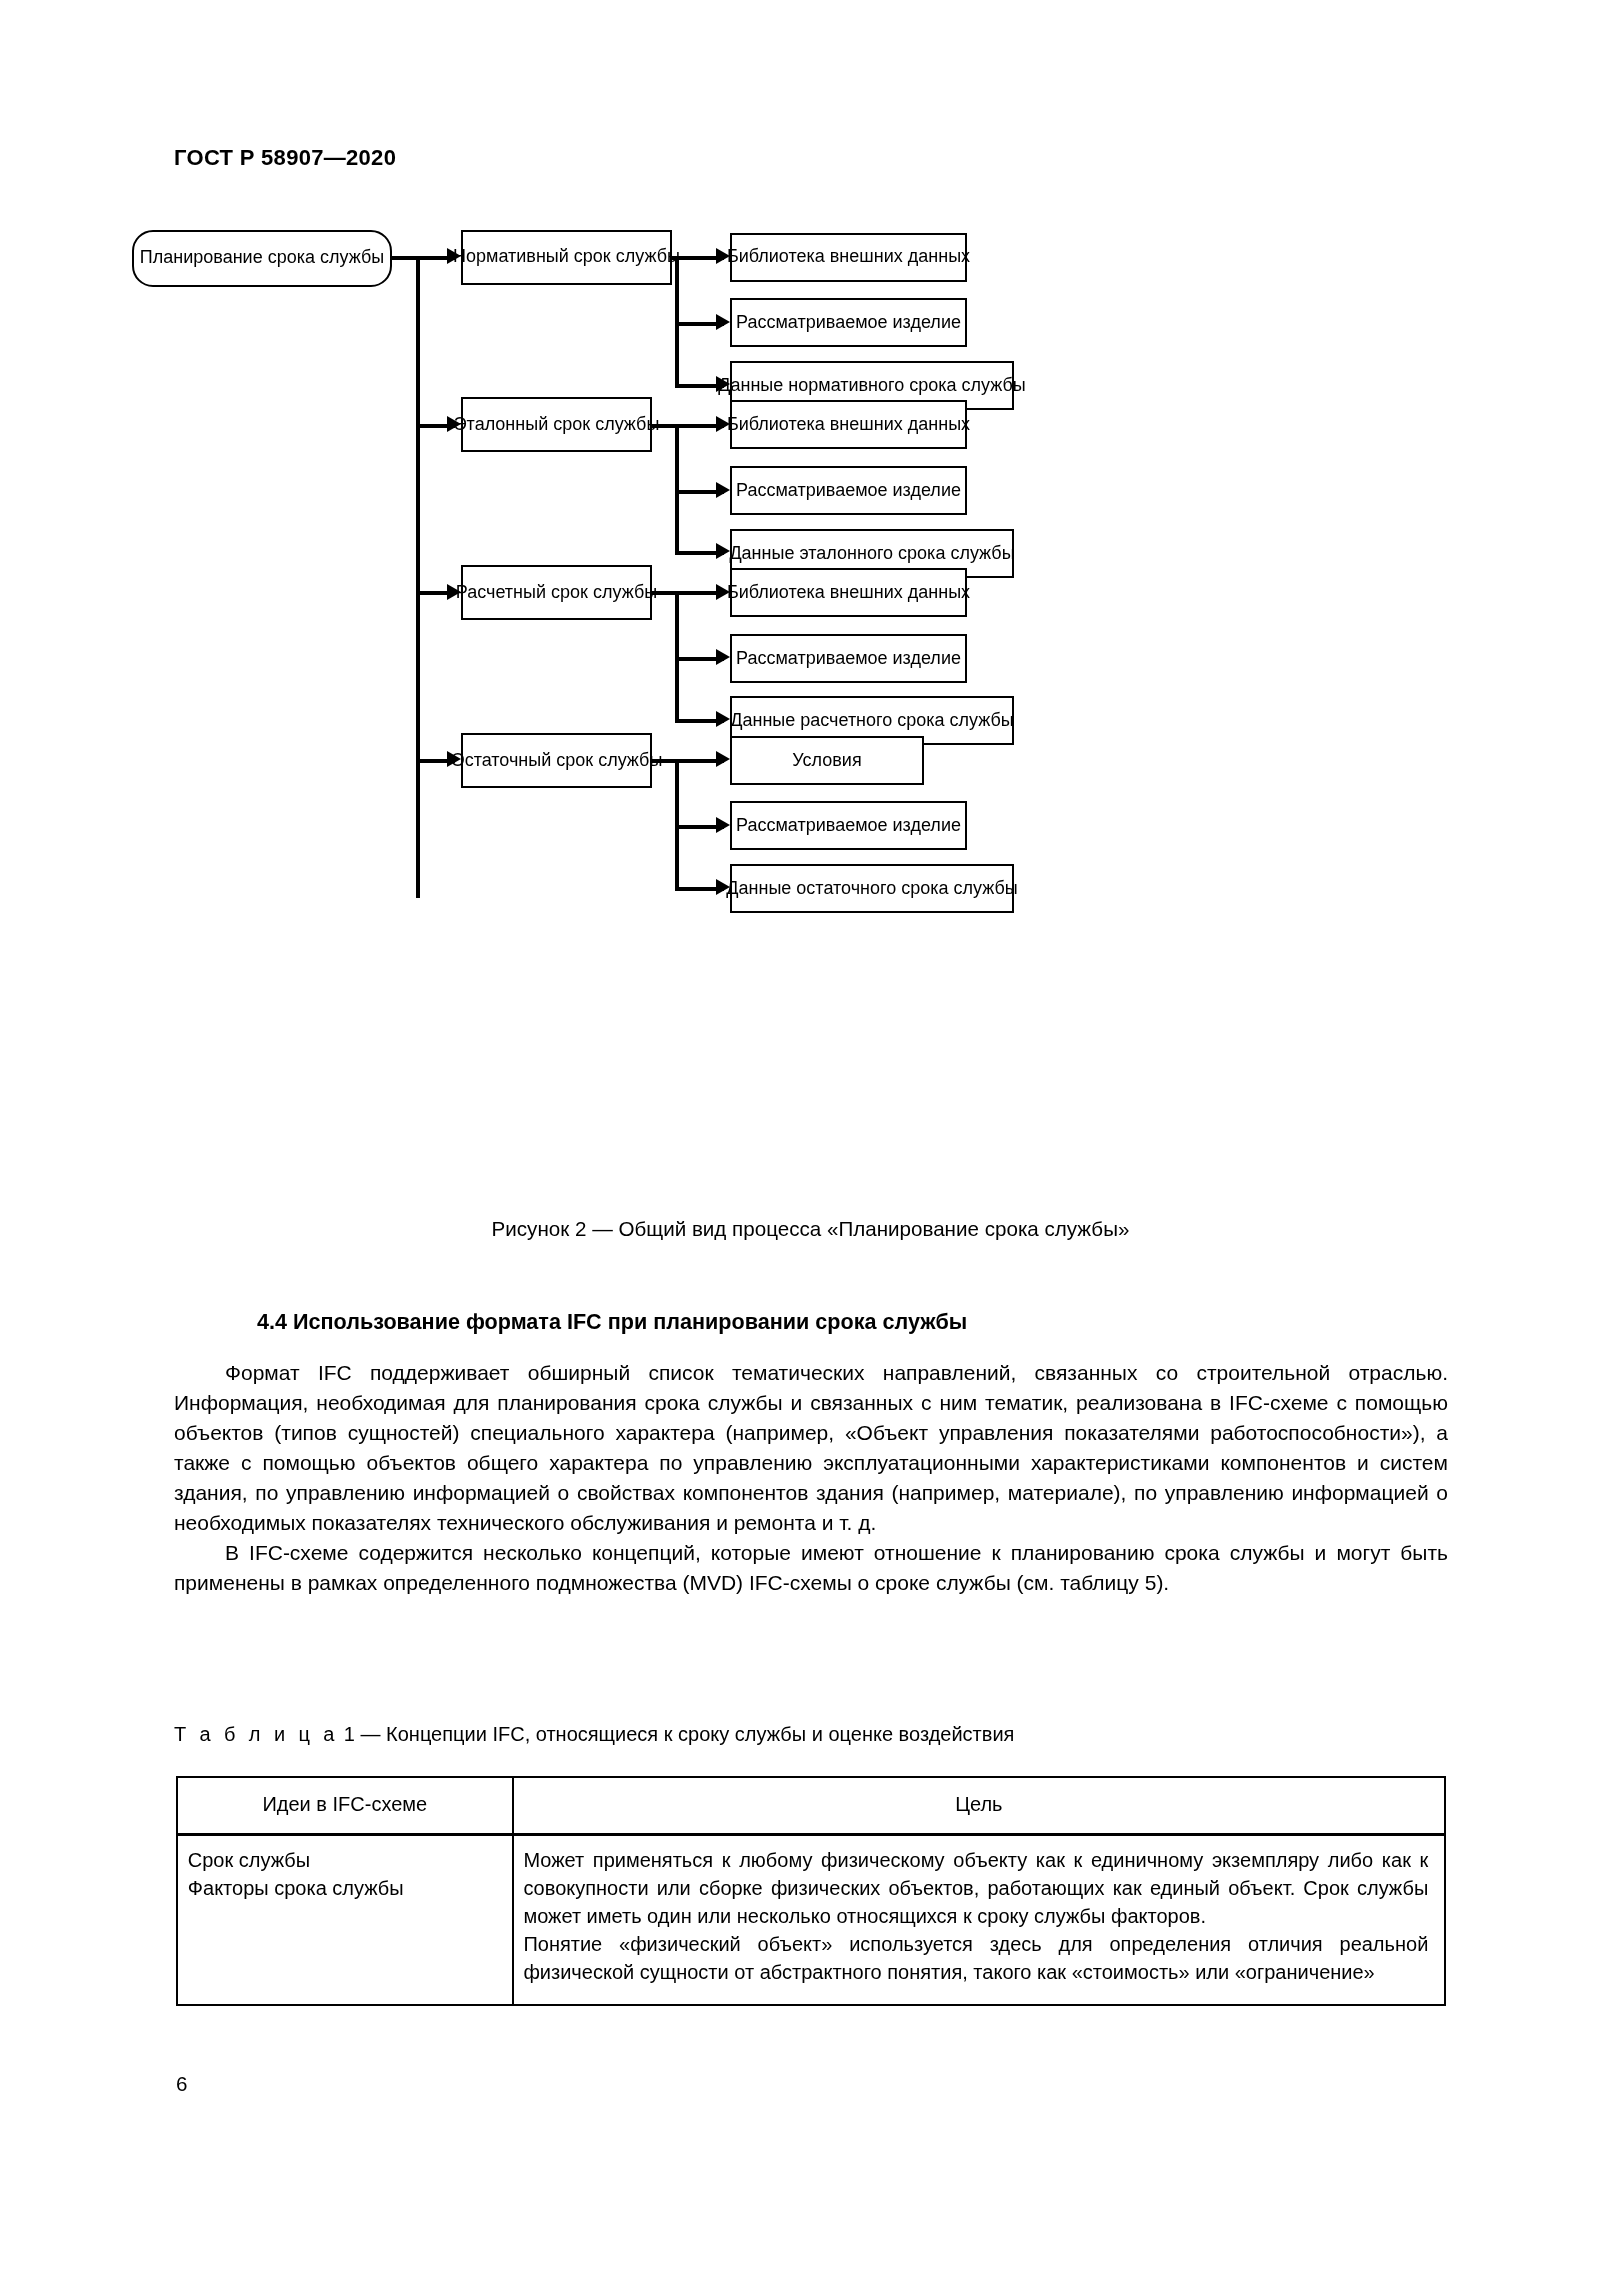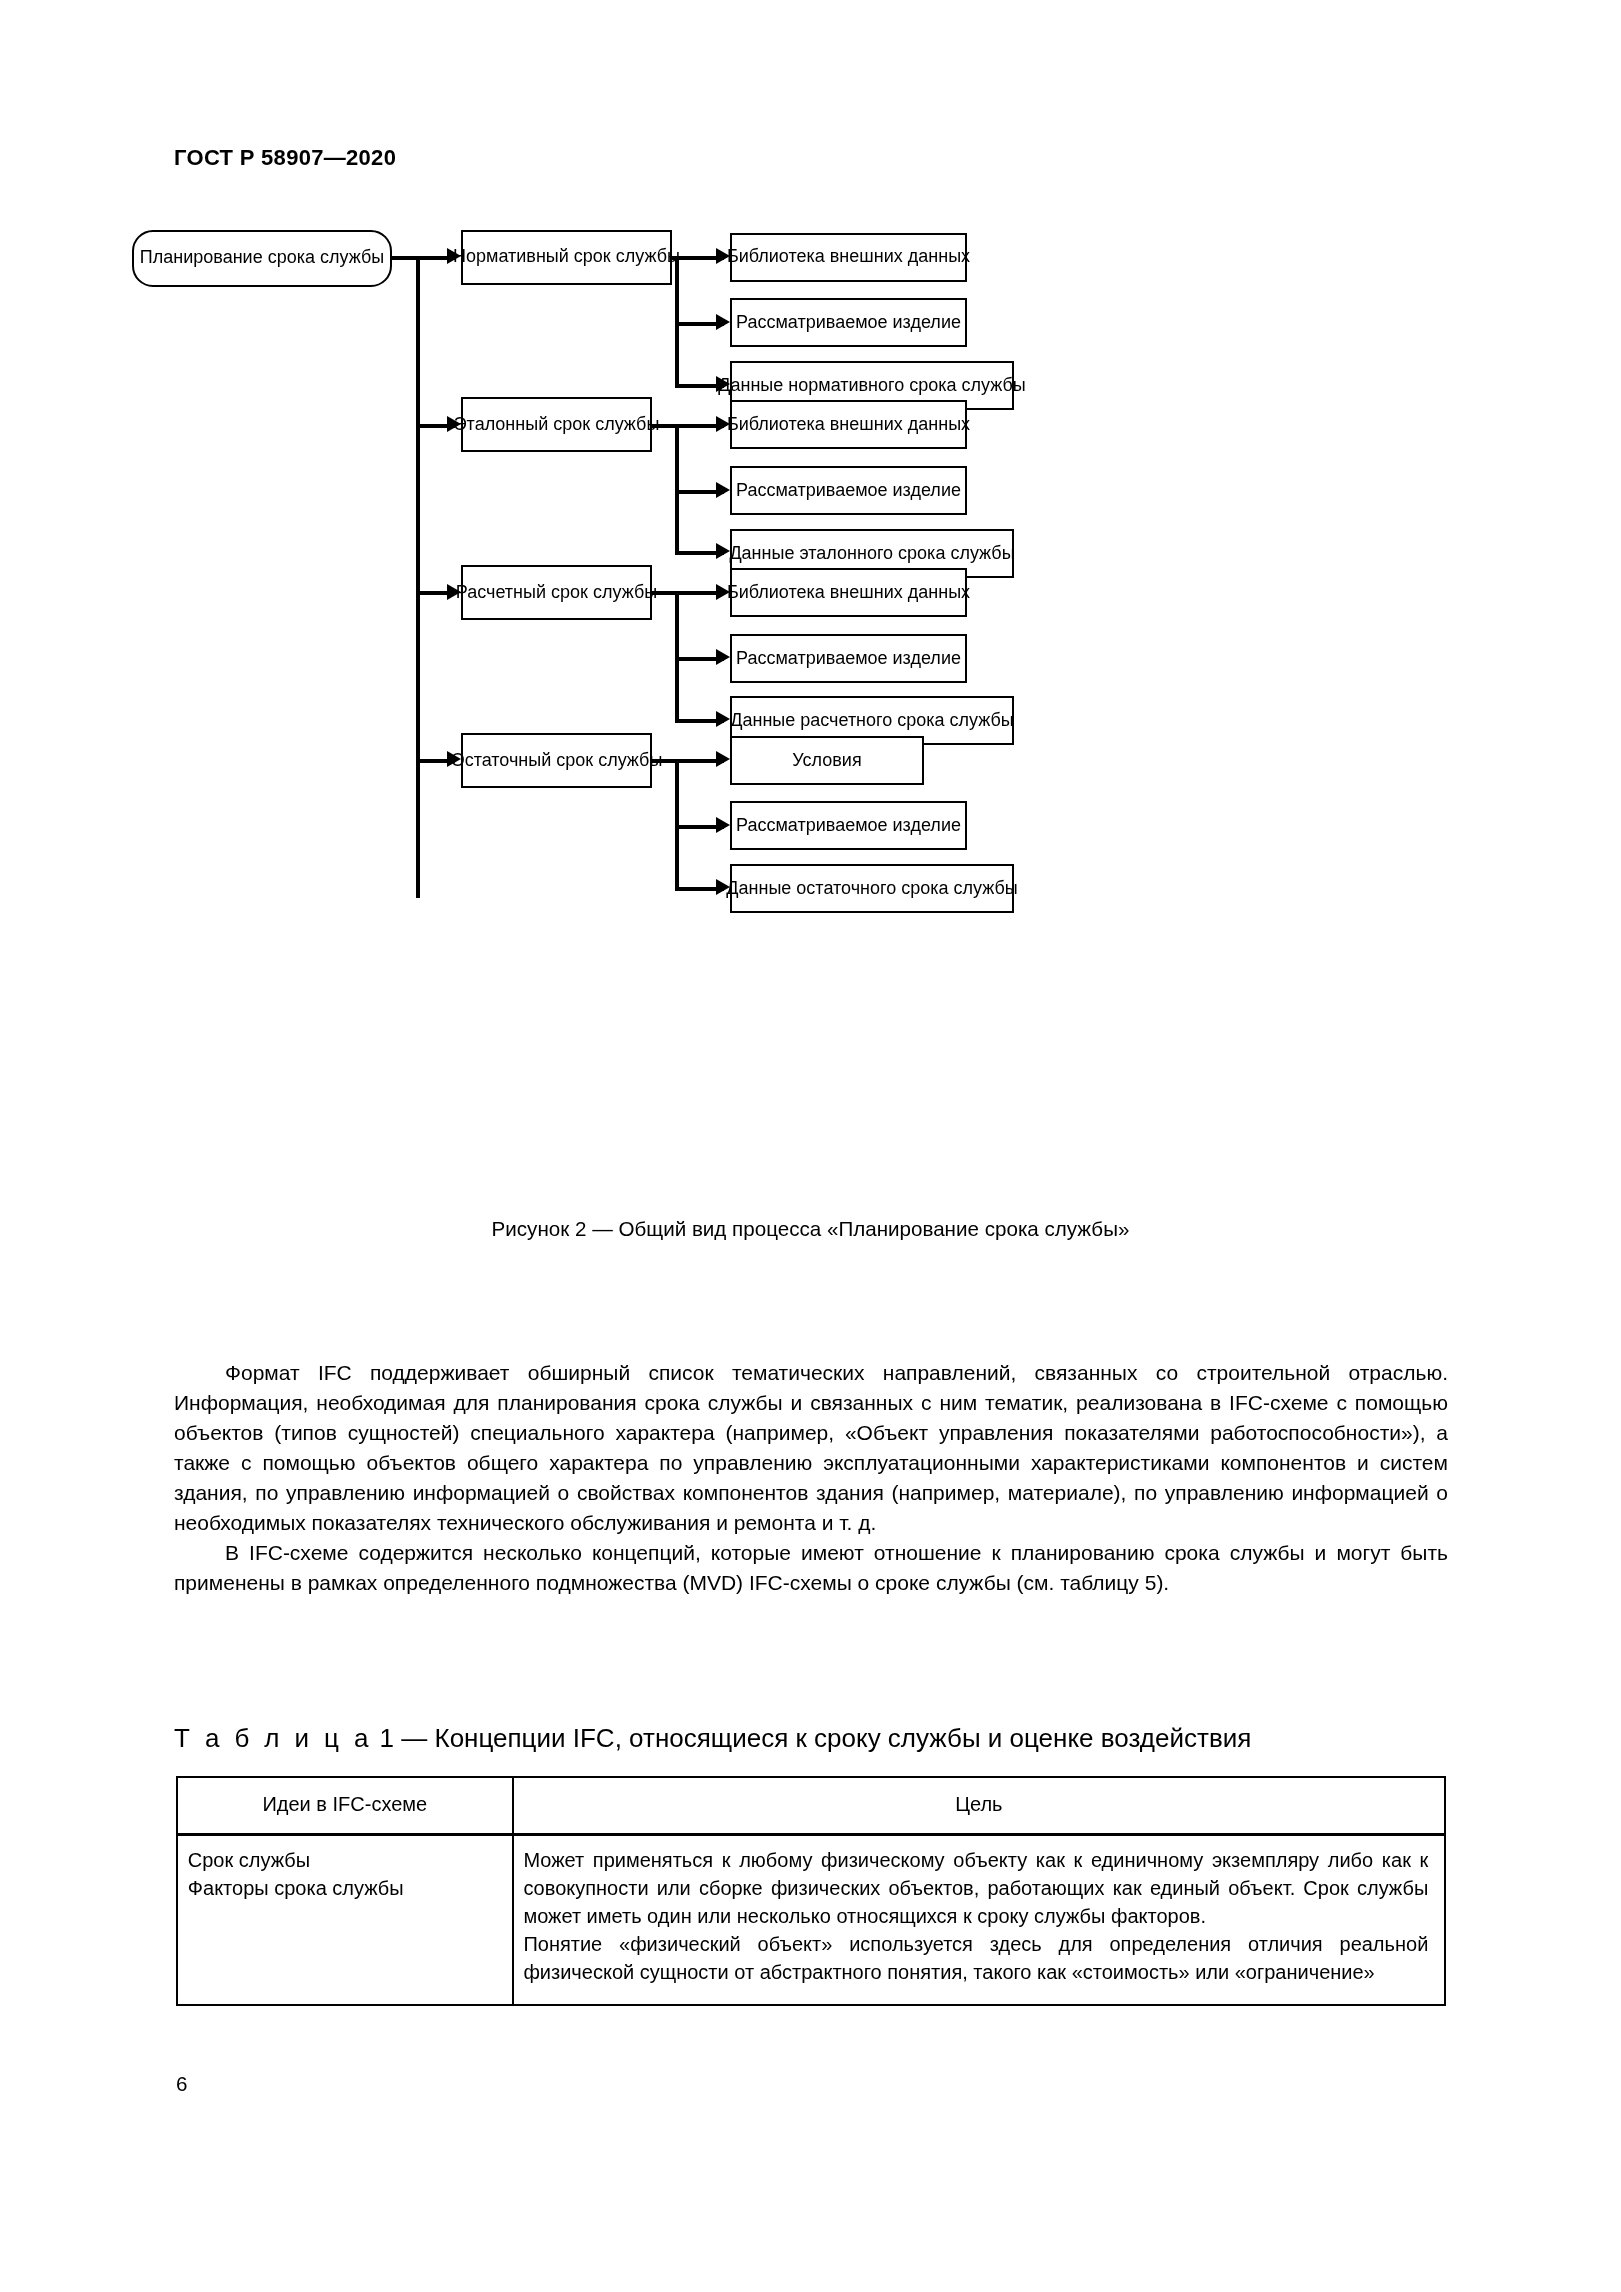--- a/index.html
+++ b/index.html
@@ -109,21 +109,21 @@
     margin: 0;
     text-indent: 51px;
     text-align: justify;
     text-justify: inter-word;
   }
 
   .table-title {
     position: absolute;
     left: 174px;
     top: 1723px;
-    font-size: 26px;
+    font-size: 20px;
   }
   .table-title .spaced {
     letter-spacing: 3.9px;
   }
 
   
   .ifc-table {
     position: absolute;
     left: 176px;
     top: 1776px;
@@ -250,20 +250,21 @@
     <div class="node lvl3" style="left:730px; top:580px; width:237px;">Рассматриваемое изделие</div>
 
     <div class="hline" style="left:675px; top:666px; width:49px;"></div>
     <div class="arrow" style="left:716px; top:658px;"></div>
     <div class="node lvl3" style="left:730px; top:643px; width:284px;">Данные остаточного срока службы</div>
 
   </div>
 
   <div class="fig-caption">Рисунок 2 — Общий вид процесса «Планирование срока службы»</div>
 
+  <div class="section-heading">4.4 Использование формата IFC при планировании срока службы</div>
 
   <div class="body-block">
     <p>Формат IFC поддерживает обширный список тематических направлений, связанных со строительной отраслью. Информация, необходимая для планирования срока службы и связанных с ним тематик, реализована в IFC-схеме с помощью объектов (типов сущностей) специального характера (например, «Объект управления показателями работоспособности»), а также с помощью объектов общего характера по управлению эксплуатационными характеристиками компонентов и систем здания, по управлению информацией о свойствах компонентов здания (например, материале), по управлению информацией о необходимых показателях технического обслуживания и ремонта и т. д.</p>
     <p>В IFC-схеме содержится несколько концепций, которые имеют отношение к планированию срока службы и могут быть применены в рамках определенного подмножества (MVD) IFC-схемы о сроке службы (см. таблицу 5).</p>
   </div>
 
   <div class="table-title">
     <span class="spaced">Т а б л и ц а</span>
     <span>1</span>
     <span>— Концепции IFC, относящиеся к сроку службы и оценке воздействия</span>

